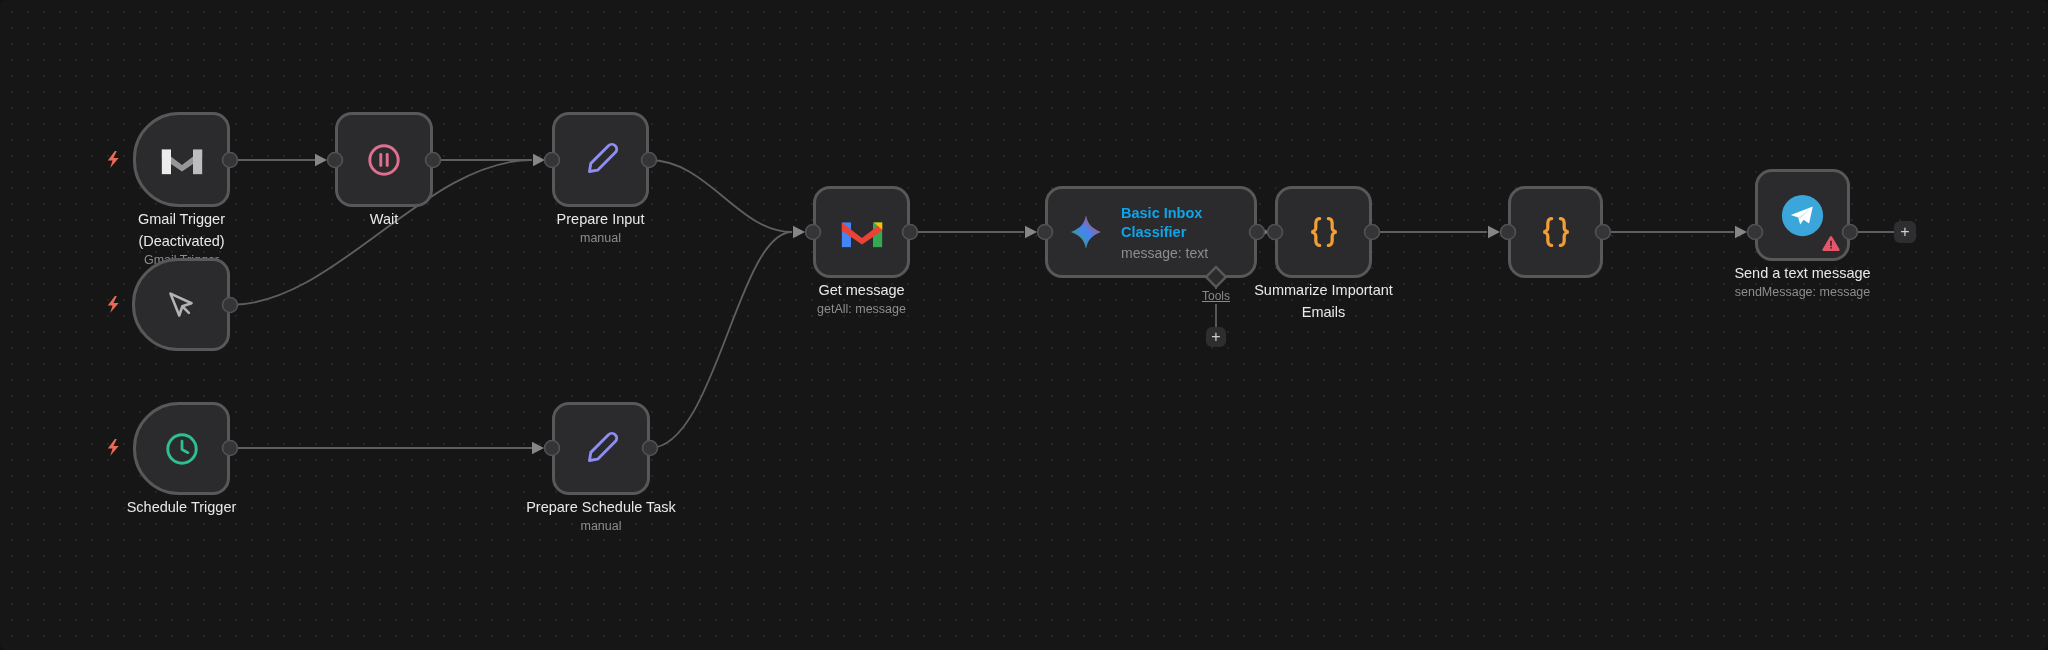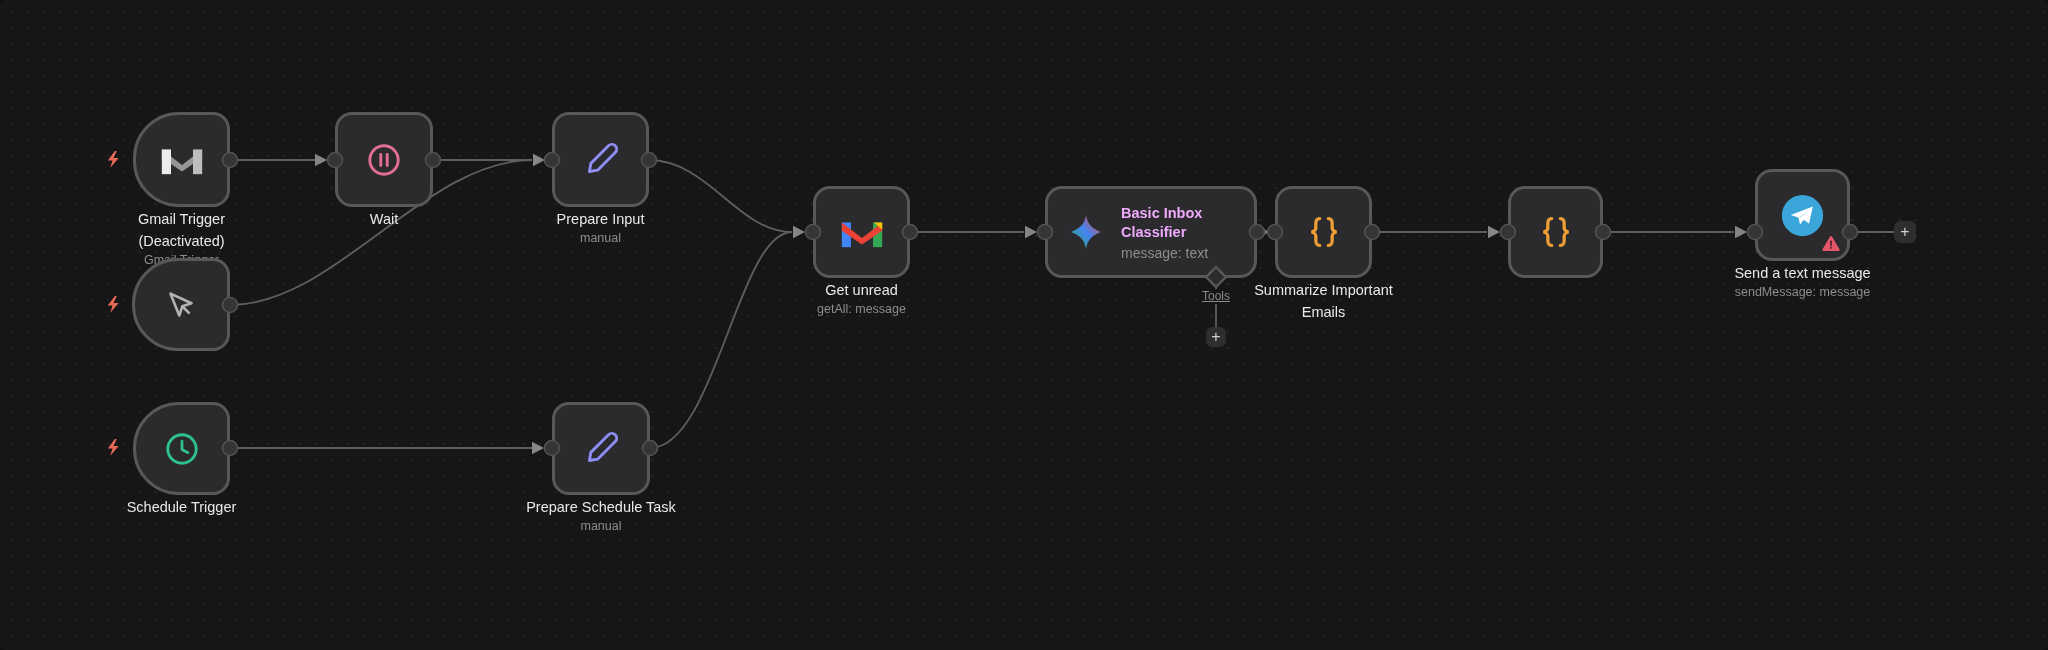--- a/index.html
+++ b/index.html
@@ -23,21 +23,21 @@
     border-radius:17px; display:flex; align-items:center; justify-content:center;
   }
   .node.trigger { border-radius:46px 17px 17px 46px; }
   .node.wide { justify-content:flex-start; padding-left:18px; gap:15px; }
   .labels {
     position:absolute; top:100%; left:50%; transform:translateX(-50%);
     margin-top:1px; text-align:center;
   }
   .t { font-size:14.5px; font-weight:500; color:#e9e9e9; line-height:22px; white-space:nowrap; }
   .s { font-size:12.5px; font-weight:400; color:#8d8d8d; line-height:17px; white-space:nowrap; }
-  .in-title { font-size:14.5px; font-weight:600; color:#f0abfc; line-height:19px; white-space:nowrap; }
+  .in-title { font-size:14.5px; font-weight:600; color:#0ea5e9; line-height:19px; white-space:nowrap; }
   .in-sub { font-size:14px; color:#8d8d8d; margin-top:3px; white-space:nowrap; }
   .bolt { position:absolute; z-index:2; width:18px; height:19px; }
   .plus-btn {
     position:absolute; z-index:2; background:#2e2e30; border-radius:6px;
     color:#cfcfcf; display:flex; align-items:center; justify-content:center;
     font-size:16px; font-weight:400; line-height:1; cursor:pointer;
   }
   .tools-label {
     position:absolute; z-index:2; left:1216px; top:289px; transform:translateX(-50%);
     font-size:12px; color:#8a8a8a; background:#161616; padding:0 3px; line-height:15px;text-decoration:underline;
@@ -161,21 +161,21 @@
   <div class="node-wrap" style="left:813px;top:186px">
     <div class="node" style="width:97px;height:92px">
       <svg width="44" height="33" viewBox="0 0 48 36">
         <rect x="2" y="7" width="10" height="27" fill="#4285f4"></rect>
         <rect x="36" y="7" width="10" height="27" fill="#34a853"></rect>
         <polygon points="2,7 24,24 46,7 46,16 24,31 2,16" fill="#ea4335"></polygon>
         <polygon points="37,7 46,7 46,15" fill="#fbbc04"></polygon>
       </svg>
     </div>
     <div class="labels">
-      <div class="t">Get unread</div>
+      <div class="t">Get message</div>
       <div class="s">getAll: message</div>
     </div>
   </div>
 
   <div class="node-wrap" style="left:1045px;top:186px">
     <div class="node wide" style="width:212px;height:92px">
       <svg width="40" height="40" viewBox="0 0 48 48">
         <defs>
           <linearGradient id="sparkGrad" x1="0" y1="1" x2="1" y2="0">
             <stop offset="0" stop-color="#34a853"></stop>

